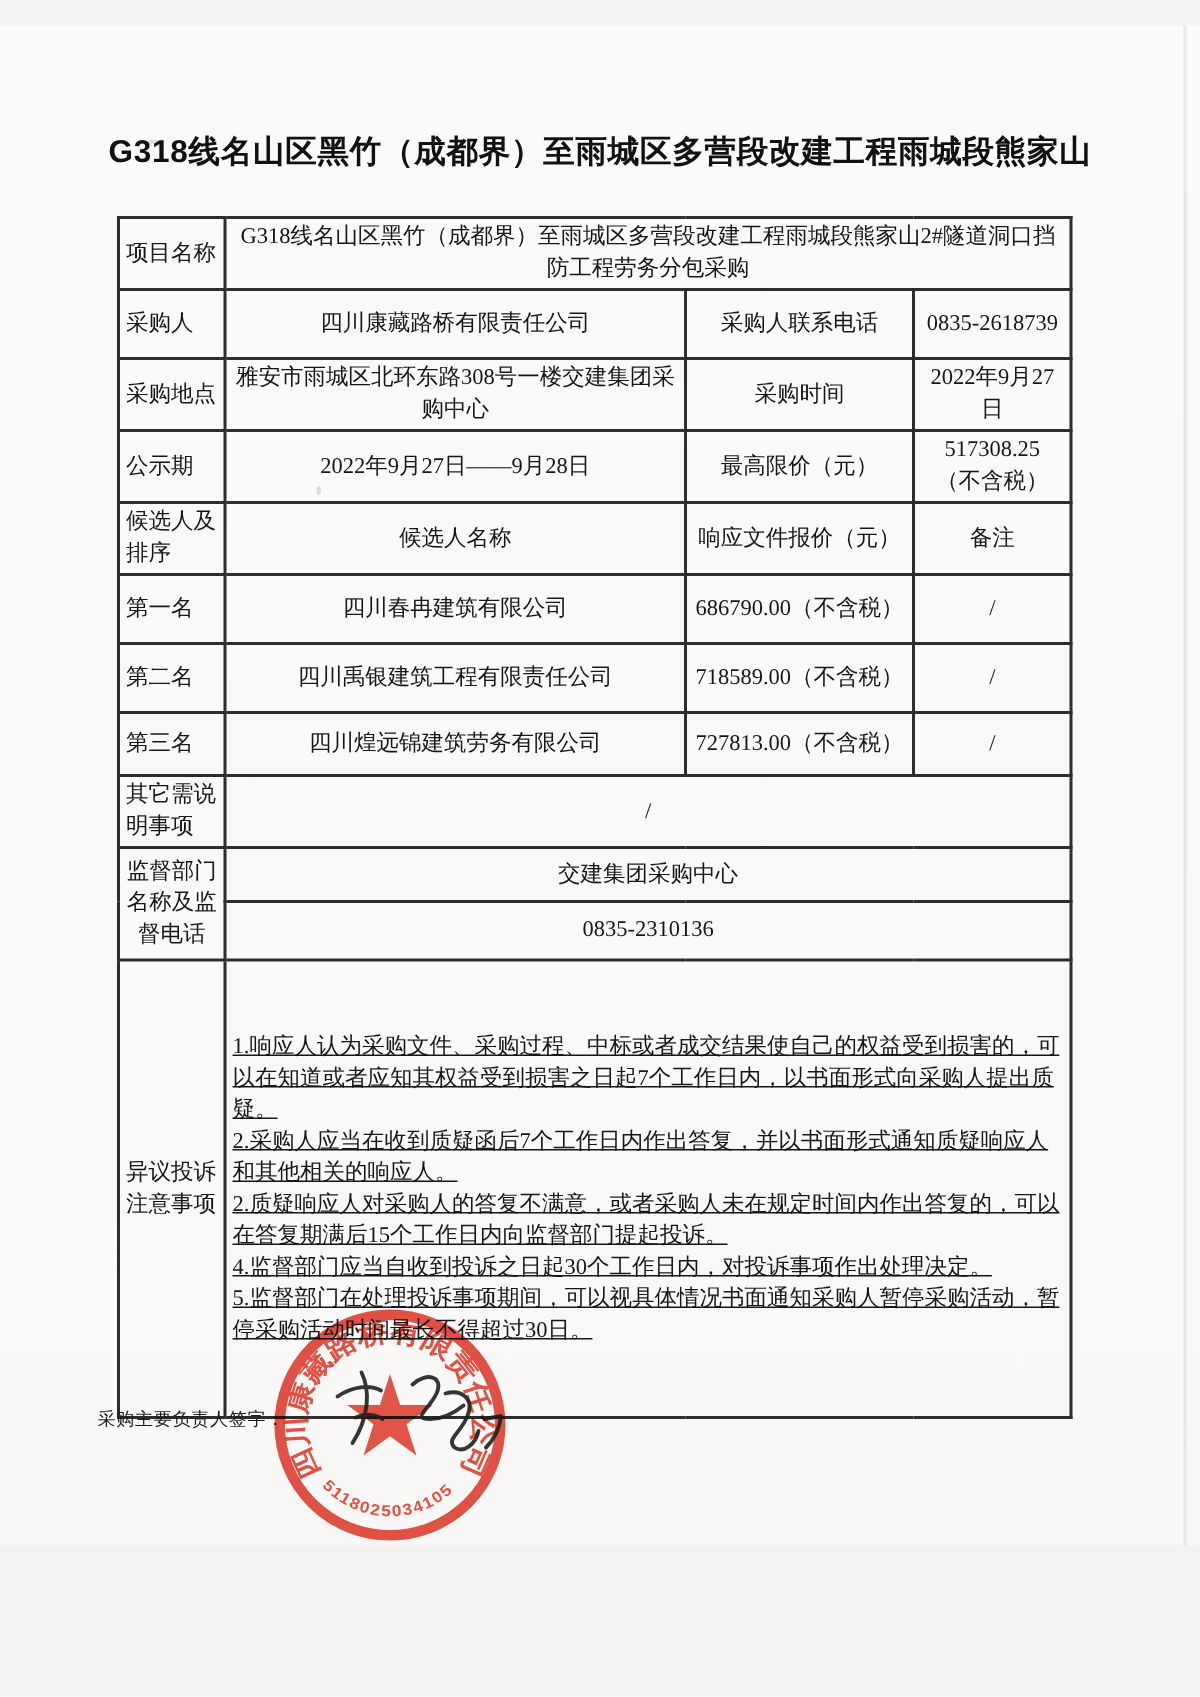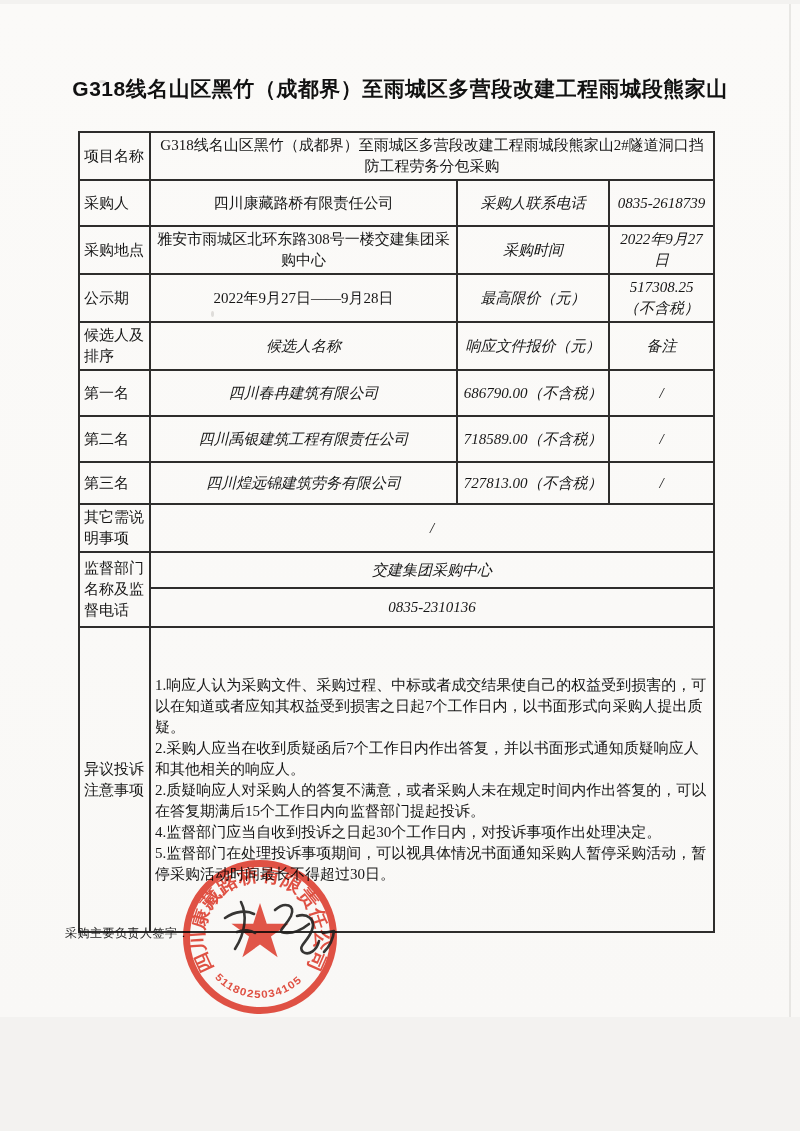--- a/index.html
+++ b/index.html
@@ -1,45 +1,45 @@
 <!DOCTYPE html>
 <html><head>
 <meta charset="utf-8">
 <style>
   html,body{margin:0;padding:0;}
   body{background:#f3f2f0;font-family:"Liberation Serif", serif;}
   .page{
-    position:relative;width:800px;height:1013px;margin:4px auto;
+    position:relative;width:800px;height:1013px;margin:17px auto;
     background:#fbfaf8;color:#1c1c1c;overflow:hidden;
     background-image:linear-gradient(180deg,#fbfaf8 0%,#faf9f7 60%,#f9f8f6 100%);
   }
   .edge-shadow{position:absolute;top:0;right:9px;width:2px;height:100%;background:#d9d7d4;opacity:.55;}
   .speck{position:absolute;background:#c8c5c1;opacity:.55;border-radius:50%;}
   .title{
     position:absolute;top:71px;left:0;width:100%;text-align:center;
     font-family:"Liberation Sans", sans-serif;font-weight:700;
     font-size:21px;line-height:27px;color:#111;letter-spacing:.5px;
   }
   table.doc{
     position:absolute;left:78px;top:127px;width:635px;
     border-collapse:collapse;table-layout:fixed;
     font-size:15px;color:#161616;
   }
   table.doc td{
     border:2px solid #2e2d2c;padding:2px 4px;vertical-align:middle;
     word-break:break-all;line-height:21px;
   }
   td.lab{text-align:left;padding-left:4px;}
-  td.lab-c{padding:2px 3px;}
+  td.lab-c{text-align:center;padding:2px 3px;}
   td.val-l{text-align:center;padding-left:6px;}
-  td.c{text-align:center;font-style:italic;}
+  td.c{text-align:center;}
   td.big{
     text-align:left;padding:6px 8px;line-height:19.5px;vertical-align:middle;
   }
-  td.big div{margin:0;}
+  td.big div{margin:0;text-decoration:underline;}
   .sign-label{
     position:absolute;left:65px;top:921px;font-size:12px;color:#1c1c1c;letter-spacing:.5px;
   }
   .stamp{position:absolute;left:177px;top:850px;mix-blend-mode:multiply;opacity:.92;}
   .signature{position:absolute;left:213px;top:884px;}
 </style>
 </head>
 <body>
 
 <div class="page">

